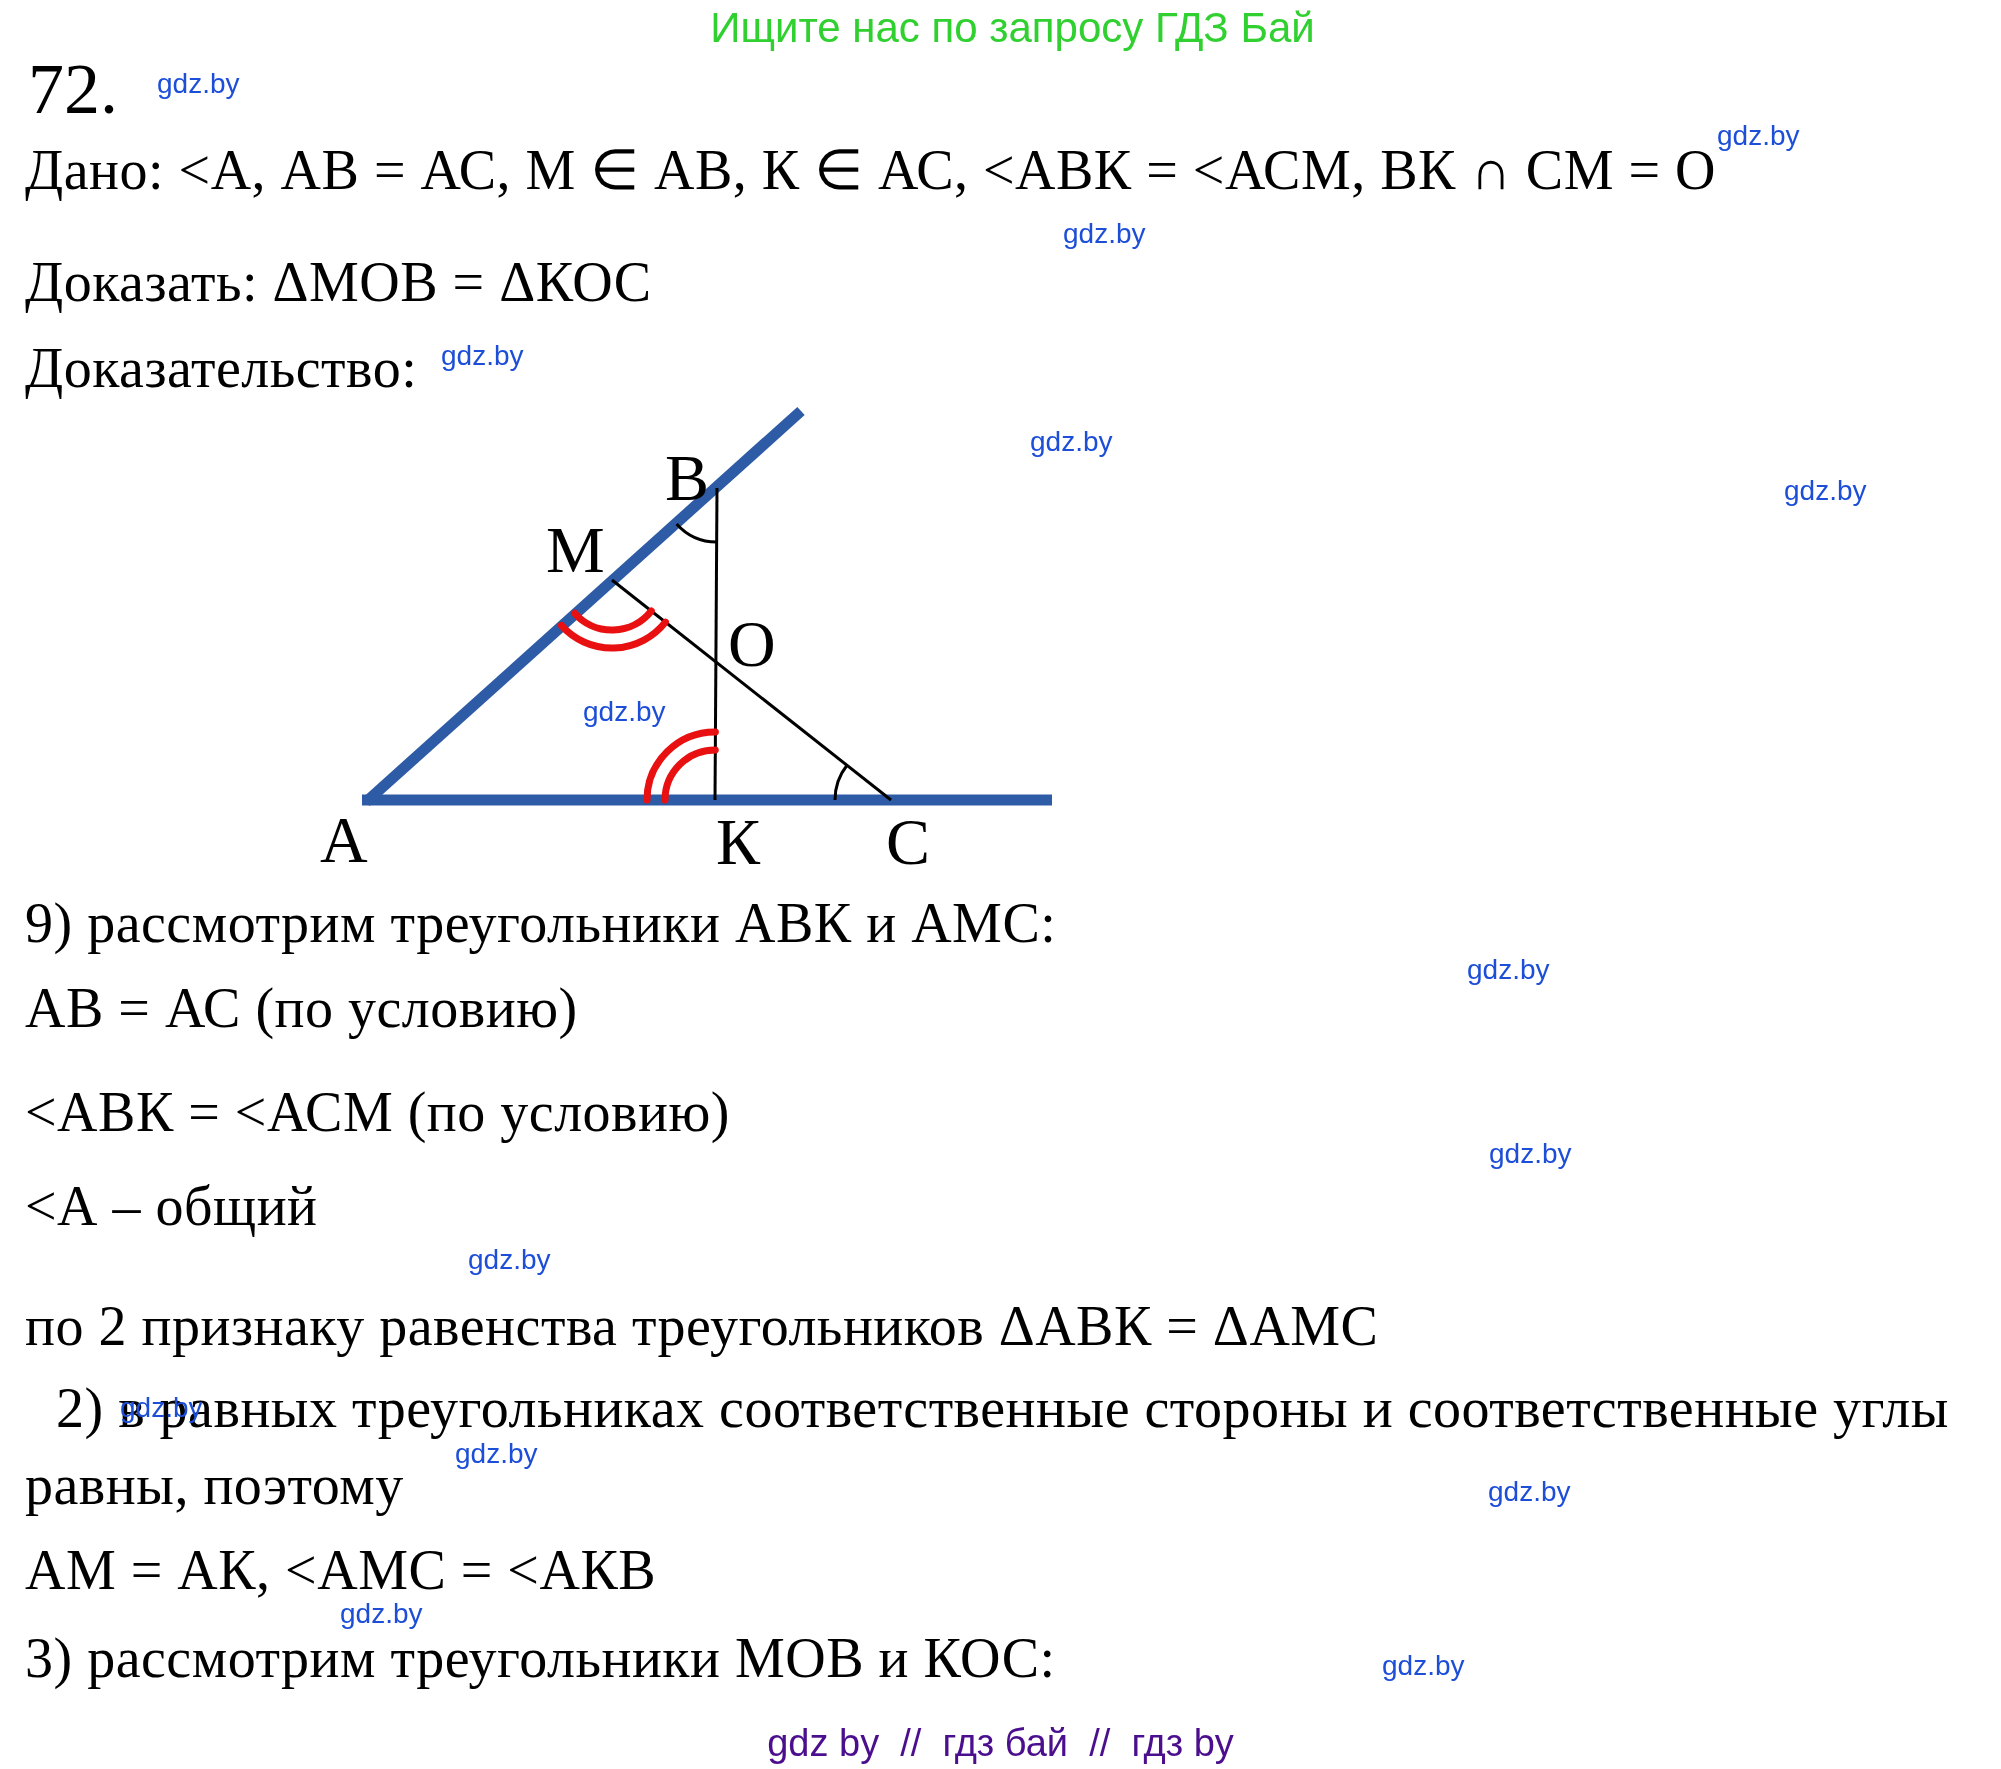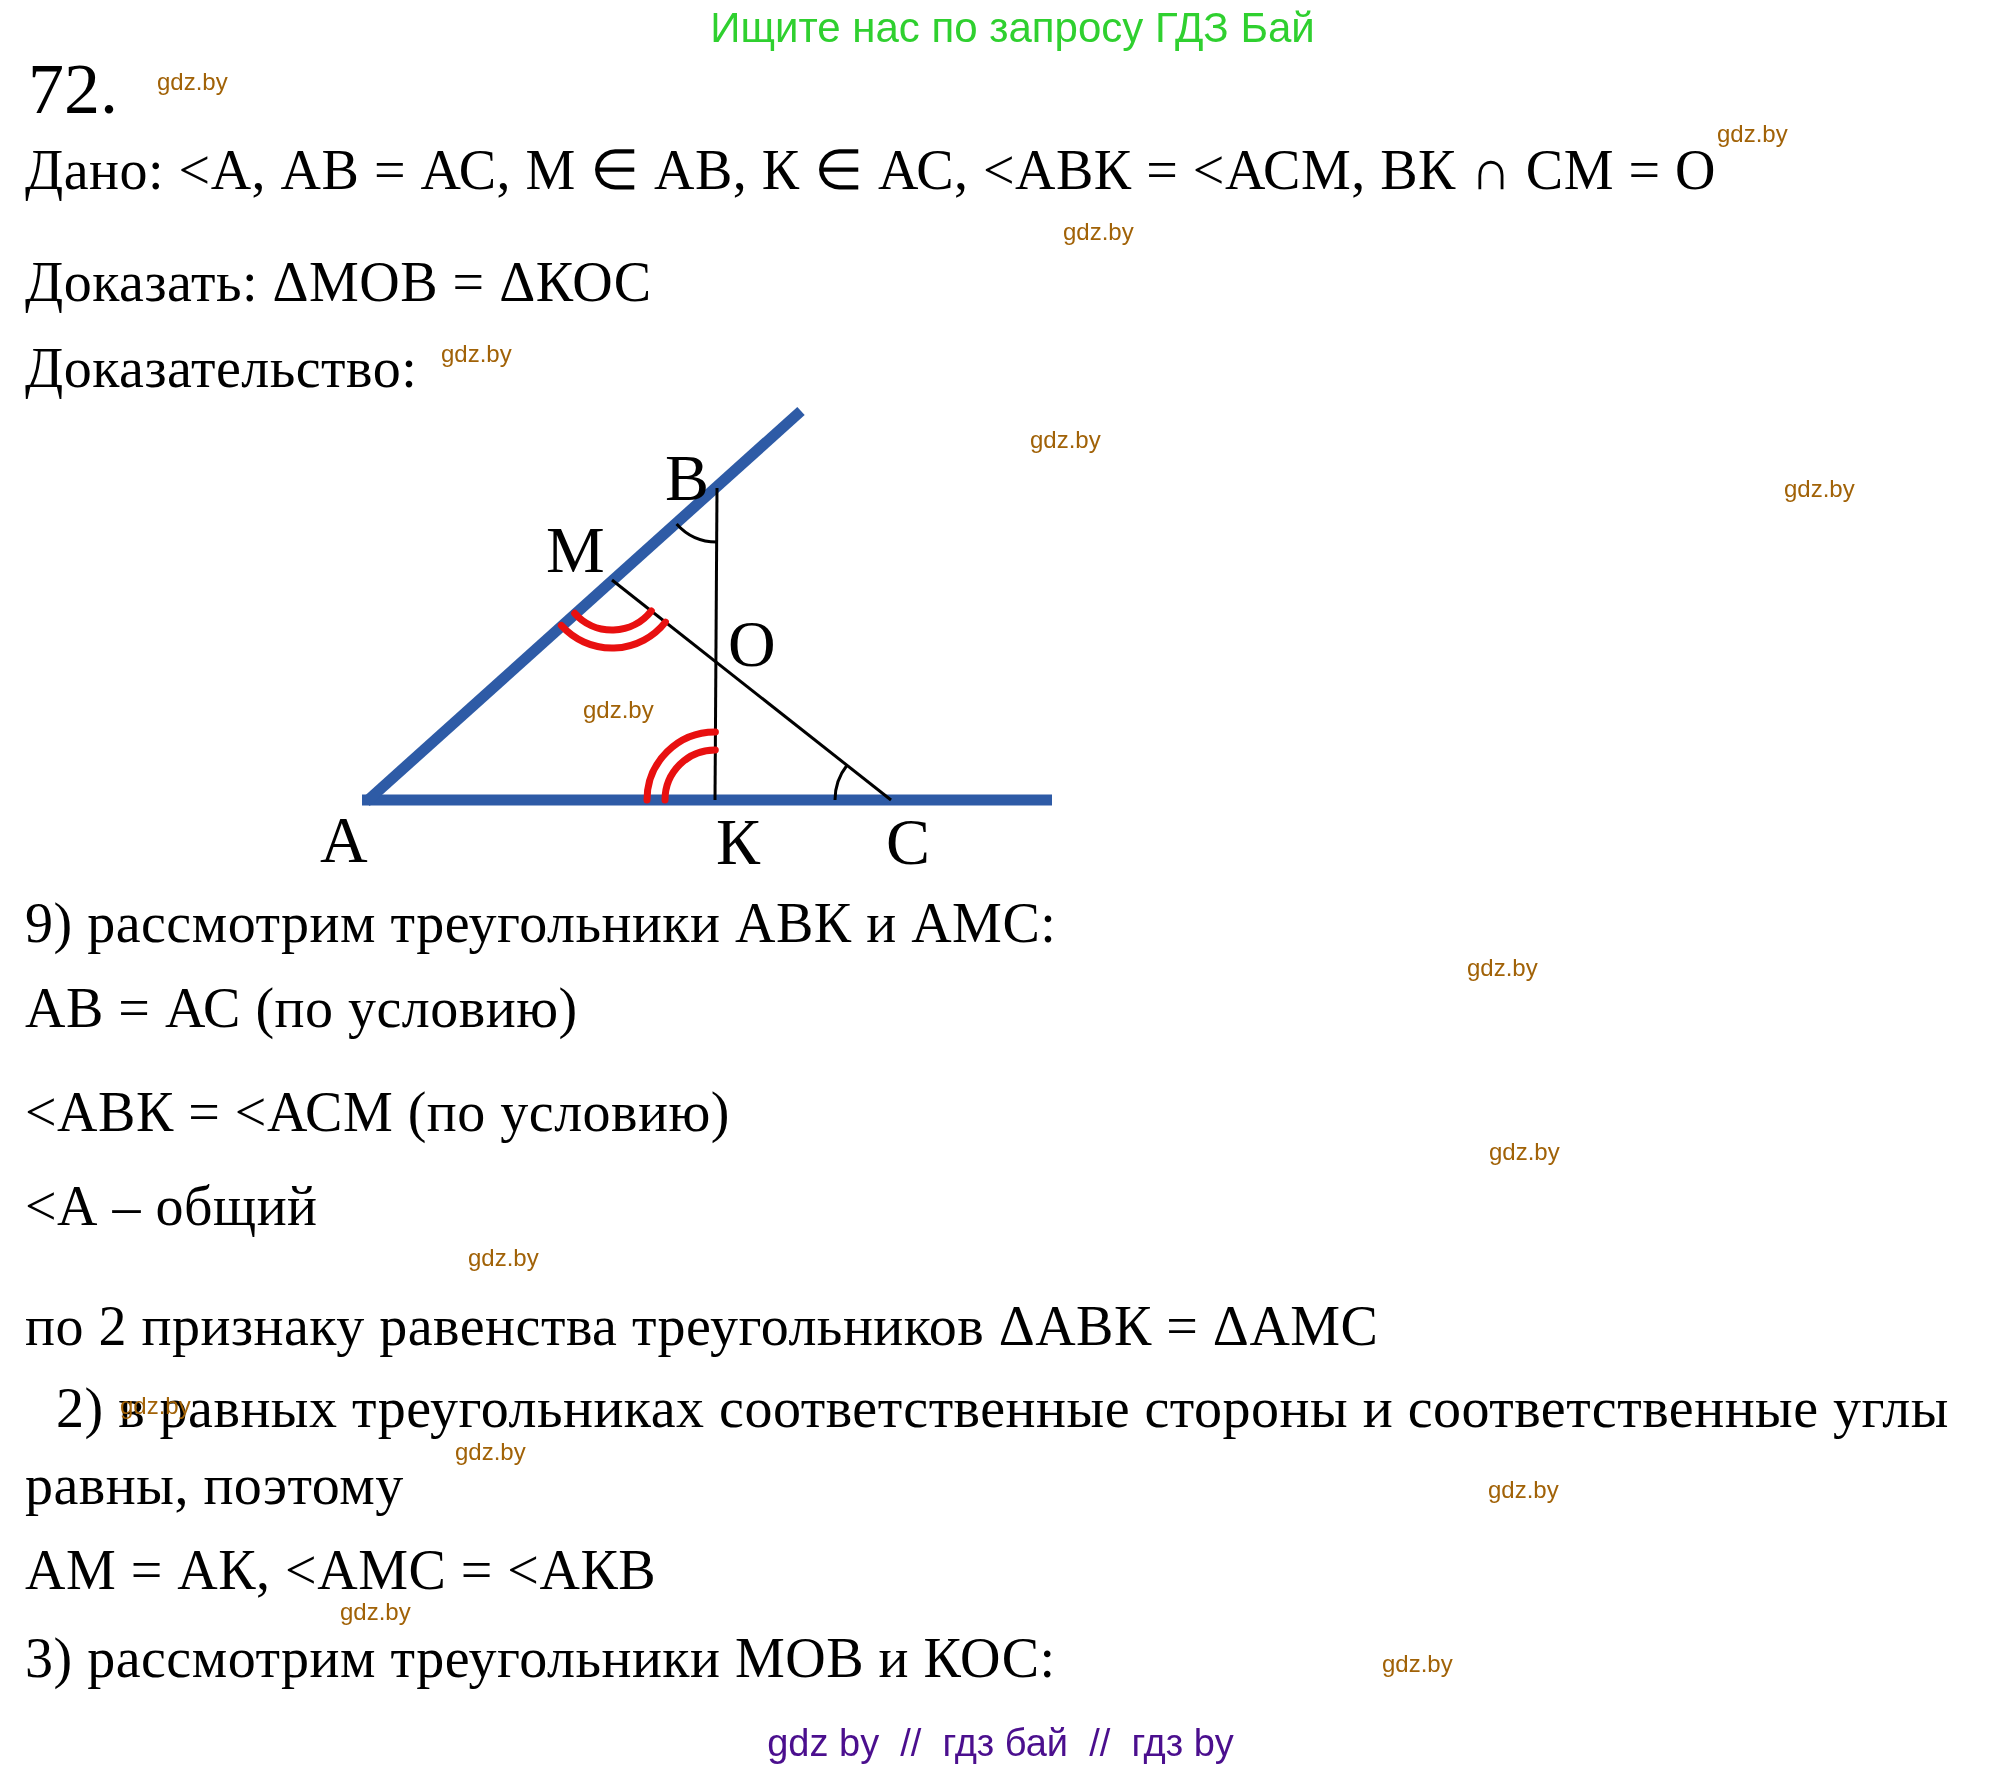--- a/index.html
+++ b/index.html
@@ -8,21 +8,21 @@
     font-family:"Liberation Serif", serif; color:#000;
   }
   .abs { position:absolute; white-space:pre; }
   .banner {
     left:12px; top:4px; width:100%; text-align:center;
     font-family:"Liberation Sans", sans-serif; font-size:42px; color:var(--header-green,#2fd02f);
   }
   .problem-number { left:28px; top:48px; font-size:72px; font-weight:normal; }
   .body-line { left:25px; font-size:56px; line-height:1.1; letter-spacing:0.5px; }
   .wm {
-    font-family:"Liberation Sans", sans-serif; font-size:24px; color:#a16207; line-height:1;
+    font-family:"Liberation Sans", sans-serif; font-size:28px; color:#1d4ed8; line-height:1;
   }
   .footer-credit {
     left:0; top:1722px; width:100%; text-align:center;
     font-family:"Liberation Sans", sans-serif; font-size:38px; color:var(--footer-purple,#4b0f8e);
   }
   .figure { left:280px; top:390px; }
   .figure text { font-family:"Liberation Serif", serif; font-size:66px; fill:#000; }
   .blue-line { stroke:var(--line-blue,#2e5ba6); stroke-width:11; fill:none; }
   .thin-line { stroke:#000; stroke-width:3; fill:none; }
   .angle-black { stroke:#000; stroke-width:3; fill:none; }

